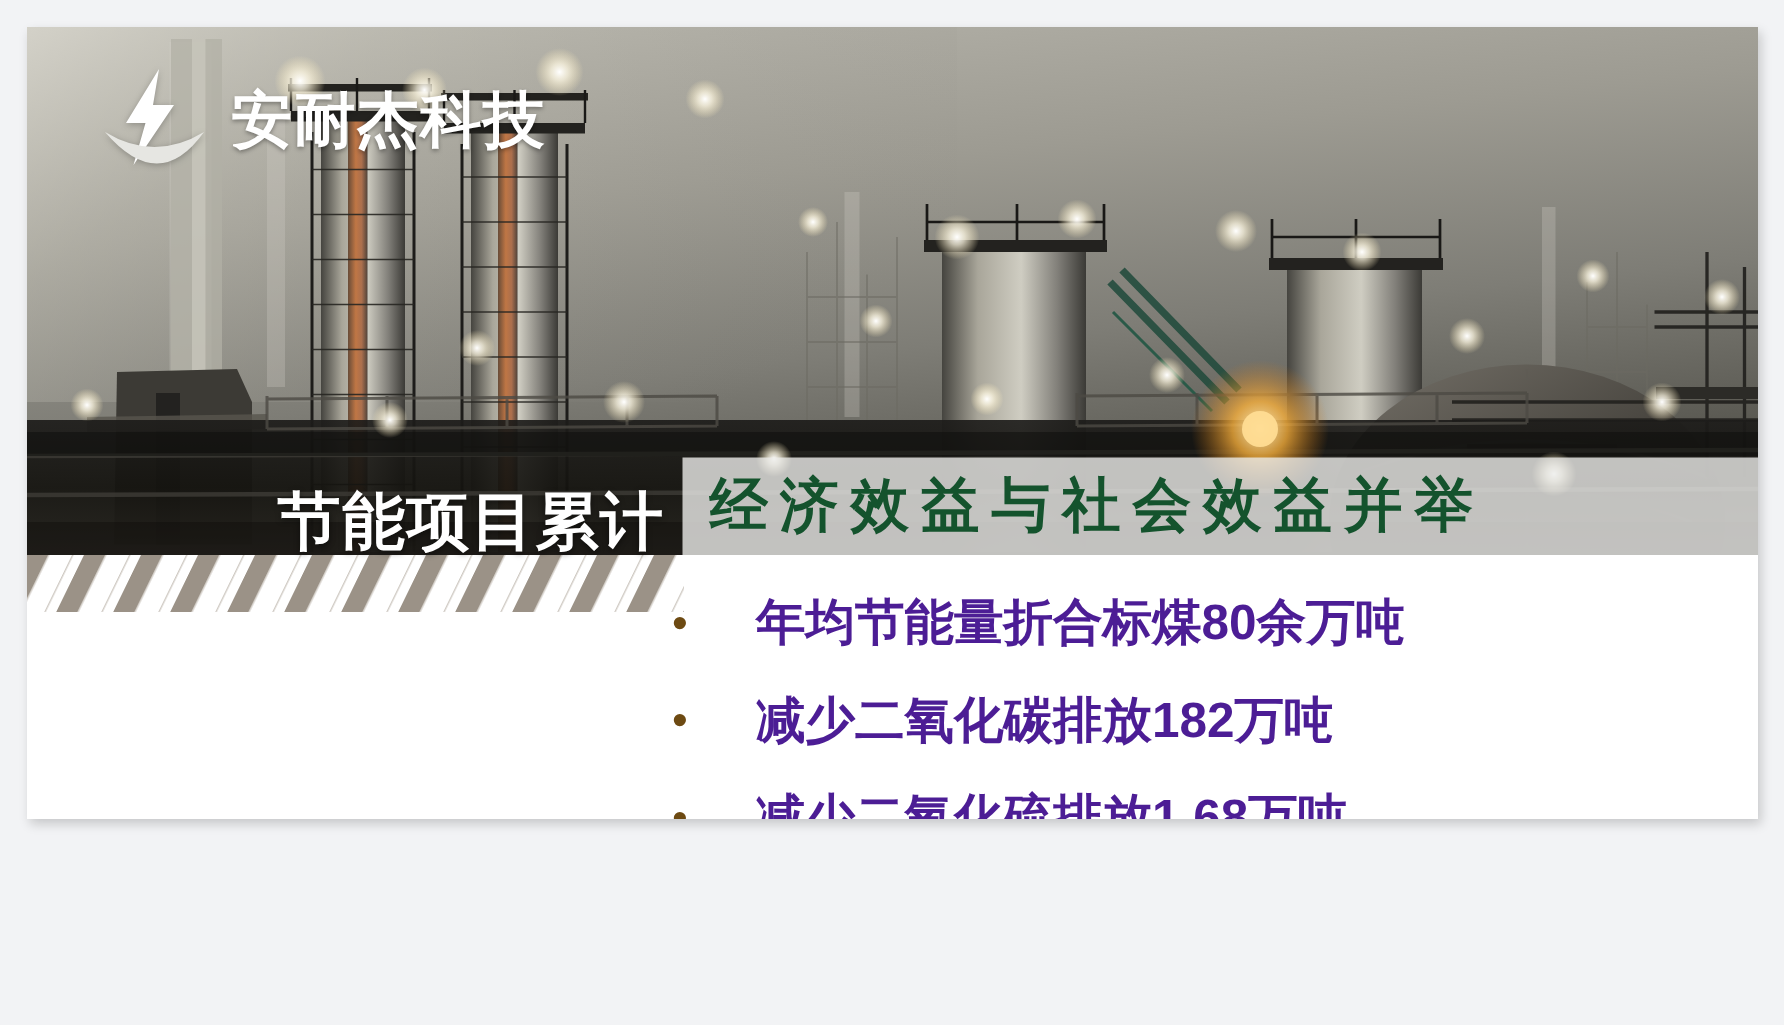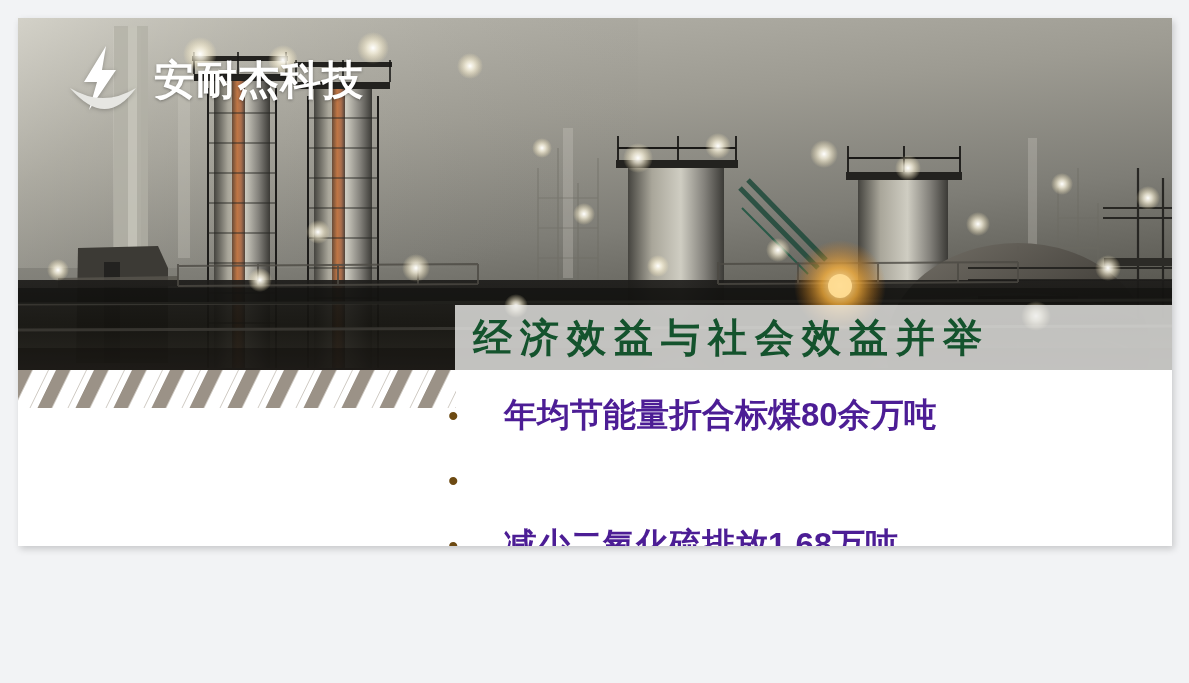--- a/index.html
+++ b/index.html
@@ -320,20 +320,21 @@
   <div id="logo">
     <span class="mark">
       <svg viewBox="0 0 74 72" aria-hidden="true">
         <polygon points="40,2 18,38 31,38 23,66 50,26 36,26" fill="#ffffff"></polygon>
         <path d="M4 44 Q37 64 70 44 Q40 86 4 44 Z" fill="#e6e6e2"></path>
       </svg>
     </span>
     <span class="wordmark">安耐杰科技</span>
   </div>
 
+  <div id="photo-heading">节能项目累计</div>
 
   <div id="title-panel"></div>
   <div id="title-text">经济效益与社会效益并举</div>
 
   <div id="hatch">
     <svg viewBox="0 0 438 38" preserveAspectRatio="none" aria-hidden="true">
       <defs>
         <pattern id="stripes" width="38" height="38" patternUnits="userSpaceOnUse" patternTransform="skewX(-26)">
           <rect x="0" y="0" width="38" height="38" fill="#ffffff"></rect>
           <rect x="0" y="0" width="14" height="38" fill="#9b9287"></rect>
@@ -345,20 +346,21 @@
     </svg>
   </div>
 
   <div id="bullets">
     <div class="bullet-row">
       <span class="bullet-dot">•</span>
       <span class="bullet-text">年均节能量折合标煤80余万吨</span>
     </div>
     <div class="bullet-row">
       <span class="bullet-dot">•</span>
+      <span class="bullet-text">减少二氧化碳排放182万吨</span>
     </div>
     <div class="bullet-row">
       <span class="bullet-dot">•</span>
       <span class="bullet-text">减少二氧化硫排放1.68万吨</span>
     </div>
     <div class="bullet-row">
       <span class="bullet-dot">•</span>
     </div>
   </div>
 

